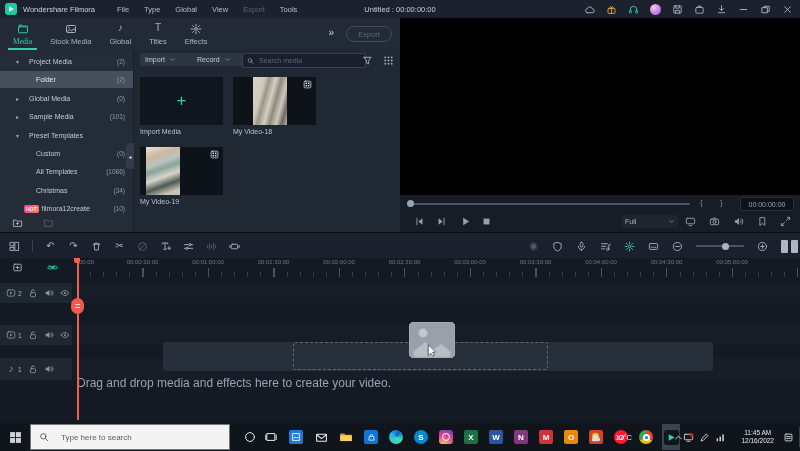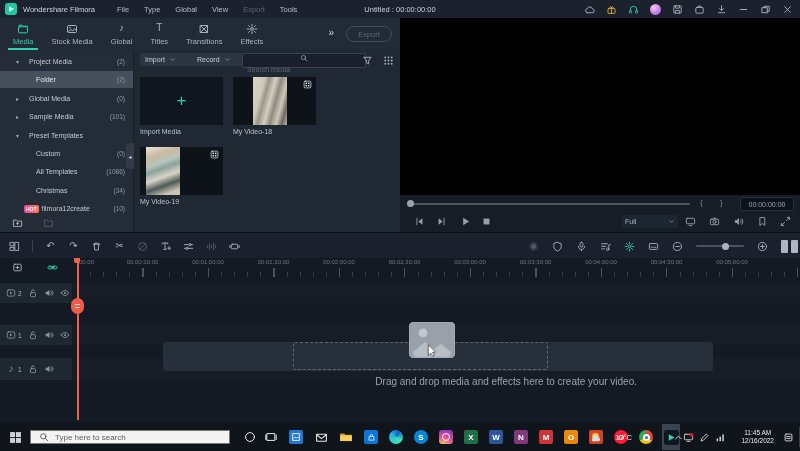--- a/index.html
+++ b/index.html
@@ -18,21 +18,21 @@
   .menu.dis{color:#59636f;}
   .proj{position:absolute;left:50%;transform:translateX(-50%);color:#c7ced8;}
   .tb-icons{position:absolute;right:0;top:0;height:18px;display:flex;align-items:center;gap:11px;padding-right:7px;}
   .avatar{width:11px;height:11px;border-radius:50%;background:radial-gradient(circle at 35% 30%,#f7c9e8,#c47ae8 60%,#7d6bd8);}
   .winbtn{width:11px;height:11px;color:#aeb7c2;}
   
   .leftpane{position:absolute;top:18px;left:0;width:400px;height:214px;background:#202834;}
   .tabbar{position:absolute;top:0;left:0;right:0;height:32px;background:#212a36;border-bottom:1px solid #151b24;display:flex;align-items:center;padding-left:4px;}
   .tab{display:flex;flex-direction:column;align-items:center;gap:2px;padding:4px 9px 3px;font-size:7.5px;color:#aab3c0;position:relative;}
   .tab .ic{width:12px;height:12px;}
-  .tab.active{color:#2ed0ae;}
+  .tab.active{color:#2ed0ae;font-family:Liberation Serif, serif;}
   .tab.active .ic{color:#2ed0ae;}
   .tab.active::after{content:'';position:absolute;left:4px;right:4px;bottom:-1px;height:2px;background:#2ed0ae;}
   .moretabs{position:absolute;right:66px;top:9px;font-size:10px;color:#d2d9e0;}
   .exportbtn{position:absolute;right:8px;top:8px;width:44px;height:14px;border:1px solid #434c59;border-radius:8px;
              font-size:7.5px;color:#5f6a78;display:flex;align-items:center;justify-content:center;}
   
   .sidebar{position:absolute;top:32px;left:0;width:133px;bottom:0;background:#242c37;border-right:1px solid #1a212b;}
   .sbrow{position:absolute;left:0;right:0;height:17px;display:flex;align-items:center;font-size:7px;color:#c2cad4;}
   .sbrow.sel{background:#454f5d;color:#e2e7ec;}
   .sbrow .arr{position:absolute;left:16px;font-size:6px;color:#9aa4b0;}
@@ -41,21 +41,21 @@
               border-radius:2px;padding:1px 2px;margin-right:3px;}
   .sb-foot{position:absolute;bottom:4px;left:12px;display:flex;gap:20px;}
   .collapse{position:absolute;top:125px;left:126px;width:8px;height:26px;background:#323b47;border-radius:4px 0 0 4px;
             display:flex;align-items:center;justify-content:center;font-size:6px;color:#cfd6dd;}
   
   .mediaarea{position:absolute;top:32px;left:134px;right:0;bottom:0;background:#202834;}
   .mbtn{position:absolute;top:3px;height:13px;background:#2c3542;border-radius:2px;display:flex;align-items:center;
         font-size:7px;color:#c5ccd6;padding:0 5px;gap:4px;}
   .mbtn .ic{width:8px;height:8px;}
   .msearch{position:absolute;top:3px;left:108px;width:114px;height:13px;background:#19202b;border:1px solid #39424e;border-radius:2px;
-           display:flex;align-items:center;padding:0 4px;gap:3px;flex-direction:column;}
+           display:flex;align-items:center;padding:0 4px;gap:3px;}
   .msearch input{background:transparent;border:0;outline:0;color:#9aa4b0;font-size:7px;width:100%;font-family:"Liberation Sans",sans-serif;}
   .msearch input::placeholder{color:#5c6673;}
   .mtool{position:absolute;top:5px;}
   .tile{position:absolute;width:83px;height:48px;background:#0d1319;}
   .tile.import{display:flex;align-items:center;justify-content:center;background:#10161e;}
   .plus{color:#2ed0ae;font-size:17px;font-weight:300;}
   .thumb{position:absolute;top:0;width:34px;height:48px;}
   .t18{background:linear-gradient(105deg,#d8d3c6 0%,#cfc9ba 26%,#9b968a 36%,#d5cfc1 50%,#8f8a7e 62%,#cfc9bb 76%,#6e695f 88%,#b7b1a3 100%);}
   .t19{background:linear-gradient(160deg,#e8e4da 0%,#cbb9a0 20%,#b8c4bd 35%,#8aa39b 45%,#d8d4c8 60%,#4e5a55 75%,#c9c4b6 90%);}
   .qbadge{position:absolute;top:3px;right:4px;width:9px;height:9px;color:#dfe4ea;}
@@ -96,30 +96,30 @@
   .trackhead{position:absolute;left:0;width:72px;background:#1f2731;display:flex;align-items:center;gap:6px;padding-left:6px;box-sizing:border-box;}
   .trackhead .ic{width:10px;height:10px;color:#8d97a4;}
   .tnum{font-size:6.5px;color:#aab3bf;margin-left:-4px;}
   .th-v2{top:25px;height:20px;}
   .th-v1{top:67px;height:20px;}
   .th-a1{top:100px;height:22px;}
   .strip{position:absolute;left:163px;width:550px;top:84px;height:29px;background:#272f3a;border-radius:3px;}
   .dropzone{position:absolute;left:293px;width:255px;top:84px;height:28px;border:1px dashed #5d6672;border-radius:2px;box-sizing:border-box;}
   .ph-img{position:absolute;left:409px;top:64px;width:46px;height:36px;}
   .cursor{position:absolute;left:427px;top:86px;width:11px;height:13px;}
-  .droptext{position:absolute;left:77px;width:560px;top:118px;text-align:right;font-size:10px;color:#99a2ae;}
+  .droptext{position:absolute;left:77px;width:560px;top:118px;text-align:left;font-size:12px;color:#99a2ae;}
   .playhead{position:absolute;left:77px;top:0;width:1.5px;height:162px;background:#f0604b;}
   .ph-flag{position:absolute;left:74px;top:0;width:6px;height:5px;background:#f0604b;border-radius:0 0 2px 2px;}
   .ph-grip{position:absolute;left:71px;top:40px;width:13px;height:16px;background:#ee5c49;border-radius:7px;}
   .ph-grip::after{content:'';position:absolute;left:4px;top:4px;width:5px;height:8px;
      background:linear-gradient(#fff0 0 2px,#ffd9d2 2px 3px,#fff0 3px 5px,#ffd9d2 5px 6px,#fff0 6px);}
   
   .taskbar{position:absolute;top:423px;left:0;right:0;height:28px;background:#10141b;display:flex;align-items:center;}
   .start{width:13px;height:13px;margin:0 8px 0 9px;}
-  .wsearch{width:200px;height:14px;background:#f3f3f3;border:1px solid #777;display:flex;align-items:center;gap:6px;padding:0 8px;box-sizing:border-box;}
+  .wsearch{width:200px;height:26px;background:#f3f3f3;border:1px solid #777;display:flex;align-items:center;gap:12px;padding:0 8px;box-sizing:border-box;}
   .wsearch .ic{width:10px;height:10px;color:#4a4a4a;}
   .wsearch span{font-size:8px;color:#606060;}
   .cortana{width:12px;height:12px;margin:0 9px 0 14px;color:#e8eaed;}
   .taskview{width:12px;height:12px;margin-right:10px;color:#e8eaed;}
   .tb-apps{display:flex;align-items:center;gap:7px;}
   .tb-app{position:relative;width:18px;height:26px;display:flex;align-items:center;justify-content:center;flex:0 0 auto;}
   .tb-app.active{background:#3a4450;}
   .lt{width:14px;height:14px;border-radius:2px;color:#fff;font-size:8px;font-weight:bold;display:flex;align-items:center;justify-content:center;}
   .circ{border-radius:50% !important;}
   .chromeic{position:relative;width:14px;height:14px;border-radius:50%;background:conic-gradient(#ea4335 0 120deg,#fbbc05 120deg 240deg,#34a853 240deg 360deg);}
@@ -241,29 +241,20 @@
         <span class="ic chr">♪</span>
         <span>Global</span>
       </div>
       <div class="tab">
         <span class="ic chr">T</span>
         <span>Titles</span>
       </div>
       <div class="tab">
         <span class="ic">
             <svg viewBox="0 0 12 12">
-              <path d="M2.5 2.5h7v7h-7z"></path>
-              <path d="M2.5 2.5l7 7M9.5 2.5l-7 7"></path>
-            </svg>
-          </span>
-        <span>Transitions</span>
-      </div>
-      <div class="tab">
-        <span class="ic">
-            <svg viewBox="0 0 12 12">
               <circle cx="6" cy="6" r="1.4"></circle>
               <path d="M6 1.2v1.9M6 8.9v1.9M1.2 6h1.9M8.9 6h1.9M2.6 2.6l1.3 1.3M8.1 8.1l1.3 1.3M9.4 2.6L8.1 3.9M3.9 8.1L2.6 9.4"></path>
             </svg>
           </span>
         <span>Effects</span>
       </div>
       <span class="moretabs">»</span>
       <div class="exportbtn">Export</div>
     </div>
 

